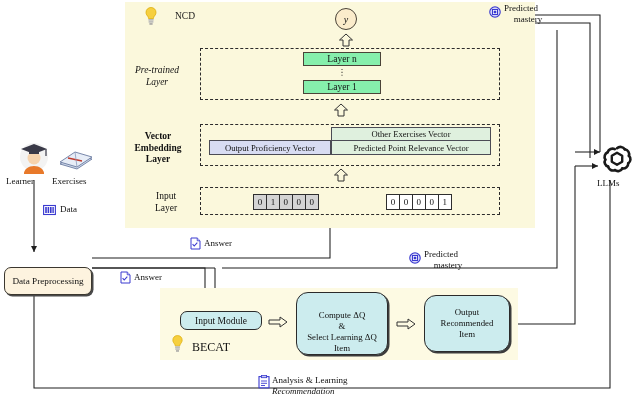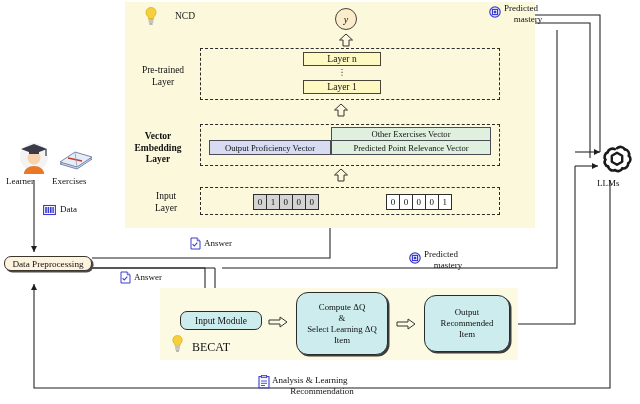--- a/index.html
+++ b/index.html
@@ -20,21 +20,21 @@
   .tiny{font-size:8.5px;line-height:10px;}
 
   
   .dashed{border:1.4px dashed #2b2b2b;background:transparent;}
 
   
   .box{
     border:1.3px solid #33302b;display:flex;align-items:center;justify-content:center;
     font-size:9.5px;text-align:center;
   }
-  .box-tan{background:#fef9c3;border:1.5px solid #4a4338;box-shadow:1px 1px 0 #8d8madd;}
+  .box-tan{background:#86efac;border:1.5px solid #4a4338;box-shadow:1px 1px 0 #8d8madd;}
   .box-blue{background:#d8dcf2;border:1.2px solid #4b4b55;}
   .box-green{background:#dff0de;border:1.2px solid #4b4b55;}
   .box-cyan{background:#ccecee;border:1.4px solid #2b2b2b;border-radius:7px;}
   .box-cyan-lg{background:#ccecee;border:1.6px solid #2b2b2b;border-radius:12px;
     box-shadow:1.5px 1.5px 0 #3c3c3c;}
   .box-cream{background:#fdf3df;border:1.4px solid #3b372f;border-radius:7px;
     box-shadow:1.5px 1.5px 0 #4a4a4a;}
 
   
   .bits{display:flex;}
@@ -117,21 +117,21 @@
     <span>y</span>
   </div>
 
   <div class="abs" style="left:338px;top:33px;">
     <svg class="uparrow" viewBox="0 0 16 14">
         <path d="M8 1 L14.5 7 L11 7 L11 13 L5 13 L5 7 L1.5 7 Z" fill="#fbf8dc" stroke="#333" stroke-width="1"></path>
       </svg>
   </div>
 
   <div class="abs dashed" style="left:200px;top:48px;width:300px;height:52px;"></div>
-  <div class="abs lbl-left" style="left:132px;top:65px;width:62px;">
+  <div class="abs lbl-left" style="left:126px;top:65px;width:62px;font-style:italic;">
     <div>Pre-trained</div>
     <div>Layer</div>
   </div>
   <div class="abs box box-tan" style="left:303px;top:52px;width:78px;height:14px;">
     <span>Layer n</span>
   </div>
   <div class="abs lbl tiny" style="left:303px;top:67px;width:78px;">⋮</div>
   <div class="abs box box-tan" style="left:303px;top:80px;width:78px;height:14px;">
     <span>Layer 1</span>
   </div>
@@ -213,21 +213,21 @@
     <svg viewBox="0 0 13 13" width="13" height="13">
       <rect x="0.6" y="1.5" width="11.8" height="9" fill="#fff" stroke="#3a3ad0" stroke-width="1.1"></rect>
       <rect x="2.2" y="3" width="1.6" height="6" fill="#3a3ad0"></rect>
       <rect x="4.6" y="3" width="1.6" height="6" fill="#3a3ad0"></rect>
       <rect x="7" y="3" width="1.6" height="6" fill="#3a3ad0"></rect>
       <rect x="9.4" y="3" width="1.4" height="6" fill="#3a3ad0"></rect>
     </svg>
   </div>
   <div class="abs" style="left:60px;top:204px;width:40px;font-size:9px;">Data</div>
 
-  <div class="abs box box-cream" style="left:4px;top:256px;width:88px;height:15px;font-size:9.2px;">
+  <div class="abs box box-cream" style="left:4px;top:267px;width:88px;height:28px;font-size:9.2px;">
     <span>Data Preprocessing</span>
   </div>
 
   <div class="abs" style="left:190px;top:236px;width:11px;height:13px;">
     <svg viewBox="0 0 11 13" width="11" height="13">
       <path d="M1 1 h6.2 l2.8 2.8 V12 H1 Z" fill="#fff" stroke="#3a3ad0" stroke-width="1"></path>
       <path d="M7.2 1 v2.8 h2.8" fill="#c9cdf0" stroke="#3a3ad0" stroke-width=".8"></path>
       <path d="M2.6 7.2 l1.6 1.8 l3.1 -3.4" fill="none" stroke="#3a3ad0" stroke-width="1.1"></path>
     </svg>
   </div>
@@ -281,21 +281,21 @@
   <div class="abs box box-cyan" style="left:180px;top:311px;width:82px;height:19px;">
     <span>Input Module</span>
   </div>
 
   <div class="abs" style="left:268px;top:314px;">
     <svg class="rightarrow" viewBox="0 0 20 12">
         <path d="M1 4 L12 4 L12 1 L19 6 L12 11 L12 8 L1 8 Z" fill="#fdfae3" stroke="#333" stroke-width="1"></path>
       </svg>
   </div>
 
-  <div class="abs box-cyan-lg" style="left:296px;top:292px;width:92px;height:63px;display:flex;align-items:center;justify-content:center;">
+  <div class="abs box-cyan-lg" style="left:296px;top:292px;width:92px;height:63px;display:flex;align-items:flex-end;justify-content:center;">
     <div style="font-size:8.8px;line-height:11px;text-align:center;">
       <div>Compute ΔQ</div>
       <div>&amp;</div>
       <div>Select Learning ΔQ</div>
       <div>Item</div>
     </div>
   </div>
 
   <div class="abs" style="left:396px;top:316px;">
     <svg class="rightarrow" viewBox="0 0 20 12">
@@ -333,16 +333,16 @@
 
   <div class="abs" style="left:258px;top:375px;width:12px;height:14px;">
     <svg viewBox="0 0 12 14" width="12" height="14">
       <rect x="1" y="1.6" width="10" height="11.2" fill="#fff" stroke="#3a3ad0" stroke-width="1.1"></rect>
       <rect x="3.4" y="0.5" width="5.2" height="2.2" fill="#c9cdf0" stroke="#3a3ad0" stroke-width=".8"></rect>
       <path d="M3 6 h6 M3 8.3 h6 M3 10.5 h4" stroke="#3a3ad0" stroke-width=".9"></path>
     </svg>
   </div>
   <div class="abs" style="left:272px;top:375px;width:160px;font-size:9px;line-height:11px;">
     <div>Analysis &amp; Learning</div>
-    <div style="text-align:center;width:100px;">Recommendation</div>
+    <div style="text-align:left;width:100px;font-style:italic;">Recommendation</div>
   </div>
 
 </div>
 
 </body></html>

